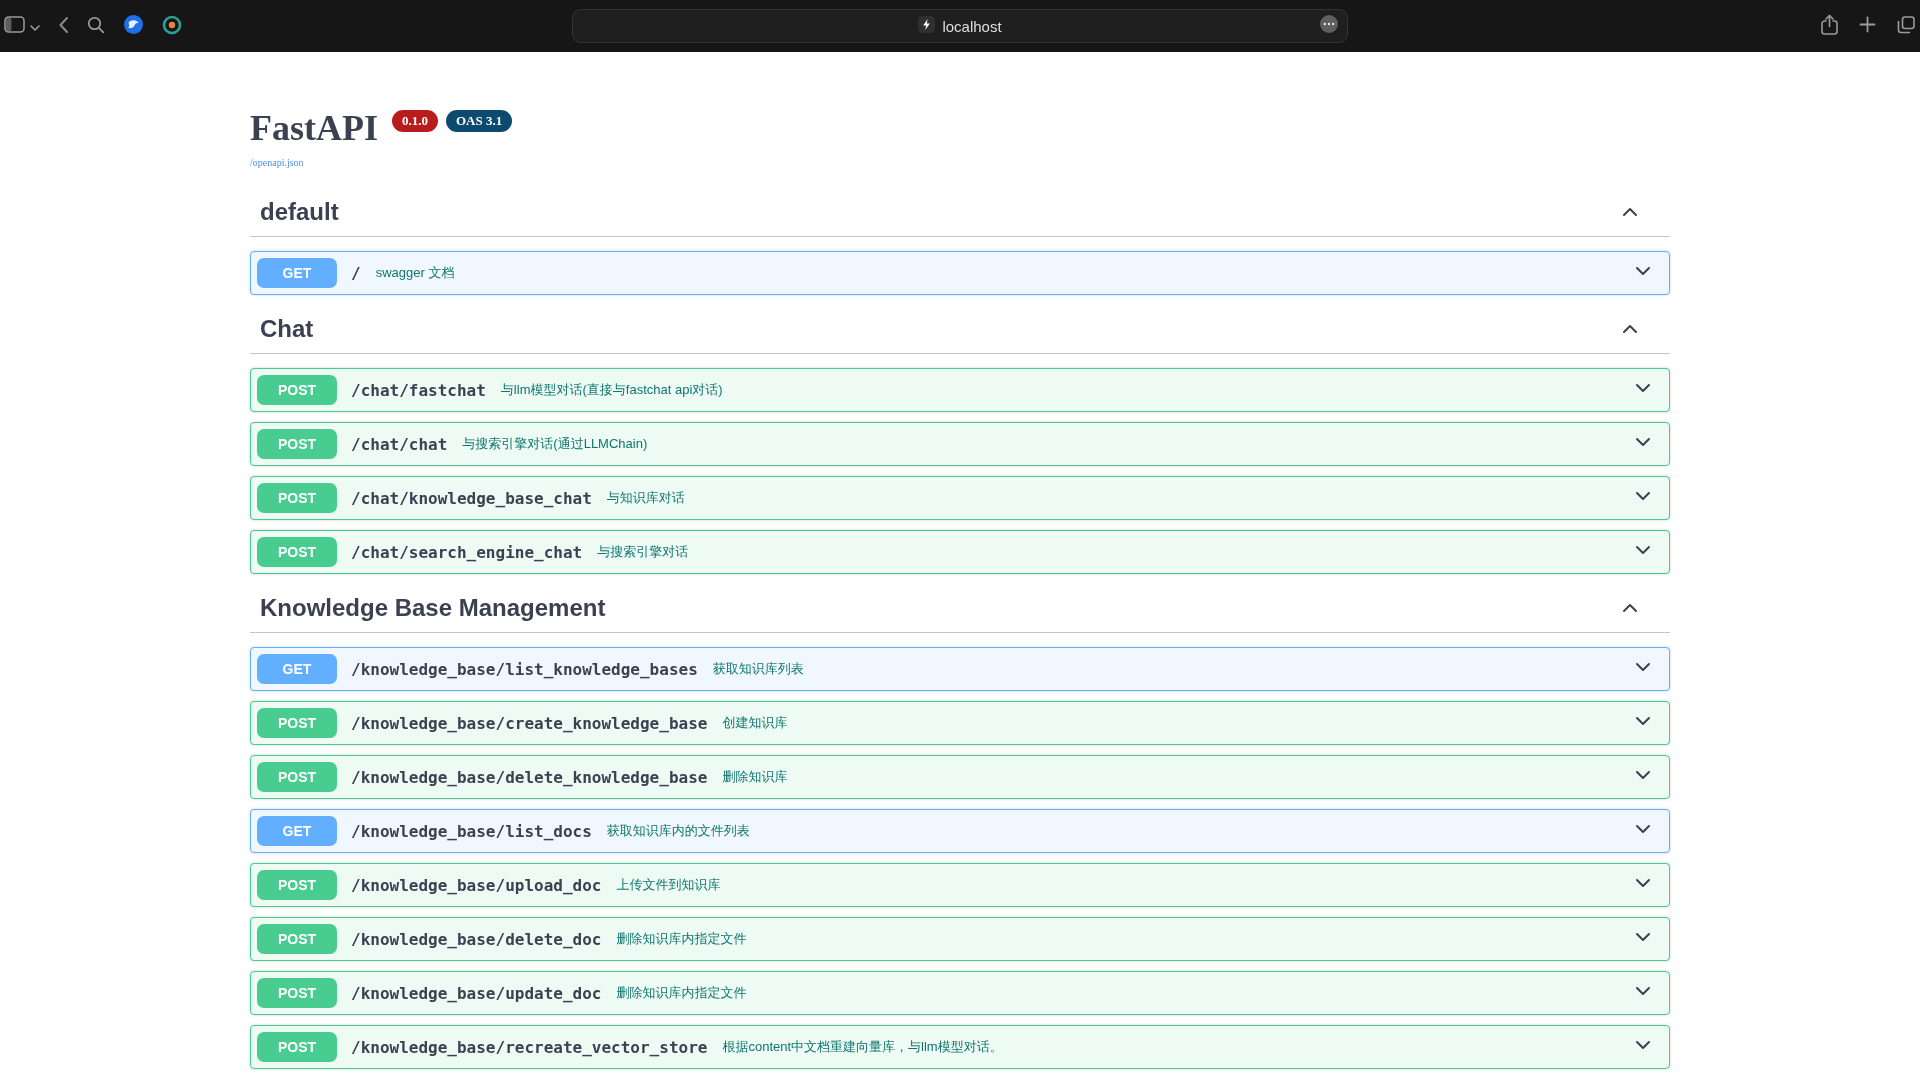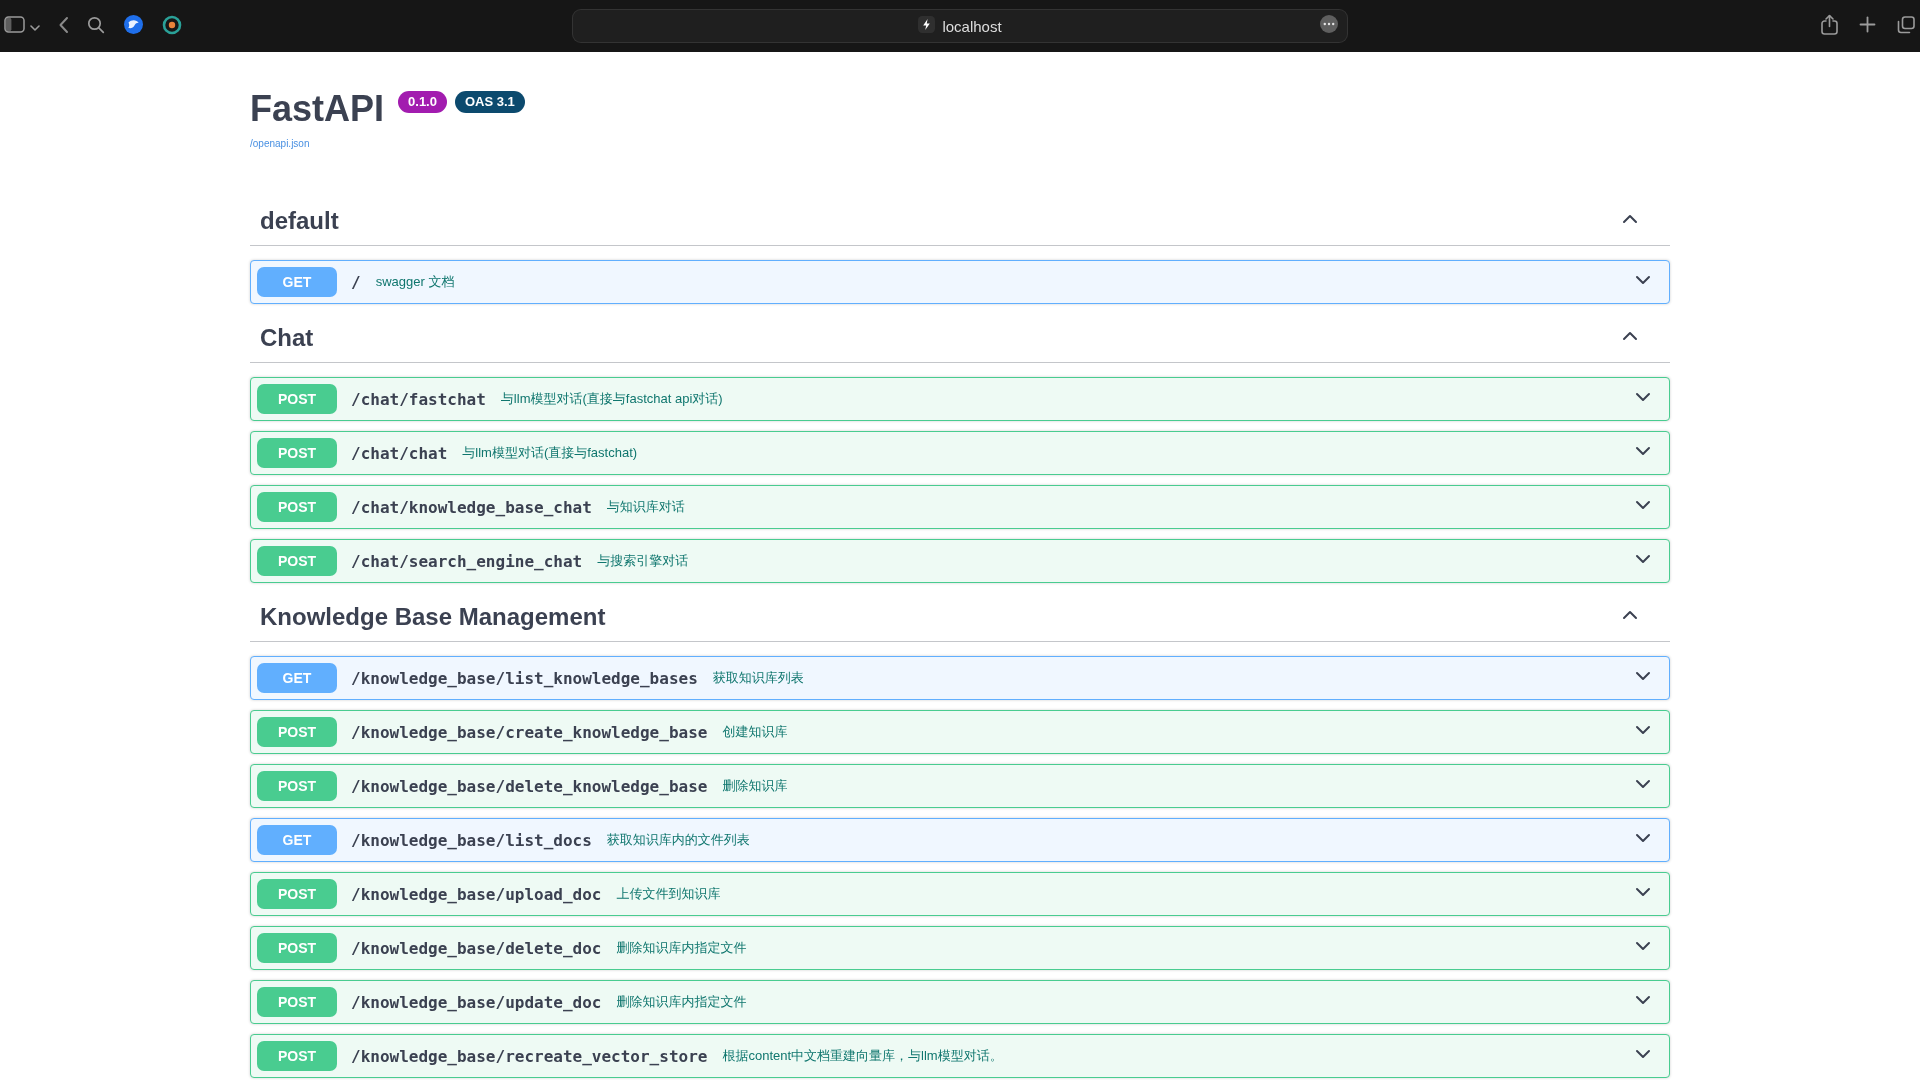--- a/index.html
+++ b/index.html
@@ -50,50 +50,50 @@
   .page {
     background: #ffffff;
     height: 1028px;
     overflow: hidden;
   }
   .wrapper {
     max-width: 1460px;
     margin: 0 auto;
     padding: 0 20px;
   }
-  .info { padding-top: 36px; margin-bottom: 46px; }
+  .info { padding-top: 55px; margin-bottom: 18px; font-family: Liberation Serif, serif; }
   .api-title {
     display: flex; align-items: flex-start;
     font-size: 36px; font-weight: 700; color: #3b4151;
     line-height: 42px;
   }
   .badge {
     display: inline-block;
     color: #ffffff;
     font-size: 13px;
     line-height: 14px;
     padding: 4px 10px;
     border-radius: 57px;
     margin-top: 3px;
     white-space: nowrap;
   }
-  .badge.version { background: #a21caf; font-weight: 600; margin-left: 14px; }
+  .badge.version { background: #b91c1c; font-weight: 600; margin-left: 14px; }
   .badge.oas { background: #0c4a6e; font-weight: 700; margin-left: 8px; }
   .spec-link {
     display: inline-block;
     margin-top: 8px;
     font-size: 10px;
     color: #4990e2;
     text-decoration: none;
     cursor: pointer;
   }
 
   .tag-section { margin-bottom: 6px; }
   .tag-header {
-    display: flex; align-items: center;
+    display: flex; align-items: flex-end;
     padding: 10px 30px 10px 10px;
     border-bottom: 1px solid rgba(59,65,81,0.3);
     cursor: pointer;
   }
   .tag-header h3 {
     font-size: 24px; font-weight: 700; color: #3b4151;
     flex: 1;
   }
   .section-body { padding-top: 14px; }
 
@@ -295,21 +295,21 @@
     <span class="row-arrow">
       <svg width="20" height="20" viewBox="0 0 20 20" fill="none">
         <path d="M4 7l6 6 6-6" stroke="#3b4151" stroke-width="2" stroke-linecap="round" stroke-linejoin="round"></path>
       </svg>
     </span>
   </div>
 
   <div class="opblock post" style="border-color: rgb(73, 204, 144); background: rgb(238, 250, 244);">
     <span class="method" style="background: rgb(73, 204, 144);">POST</span>
     <span class="path">/chat/chat</span>
-    <span class="summary">与llm模型对话(直接与fastchat)</span>
+    <span class="summary">与搜索引擎对话(通过LLMChain)</span>
     <span class="row-arrow">
       <svg width="20" height="20" viewBox="0 0 20 20" fill="none">
         <path d="M4 7l6 6 6-6" stroke="#3b4151" stroke-width="2" stroke-linecap="round" stroke-linejoin="round"></path>
       </svg>
     </span>
   </div>
 
   <div class="opblock post" style="border-color: rgb(73, 204, 144); background: rgb(238, 250, 244);">
     <span class="method" style="background: rgb(73, 204, 144);">POST</span>
     <span class="path">/chat/knowledge_base_chat</span>

